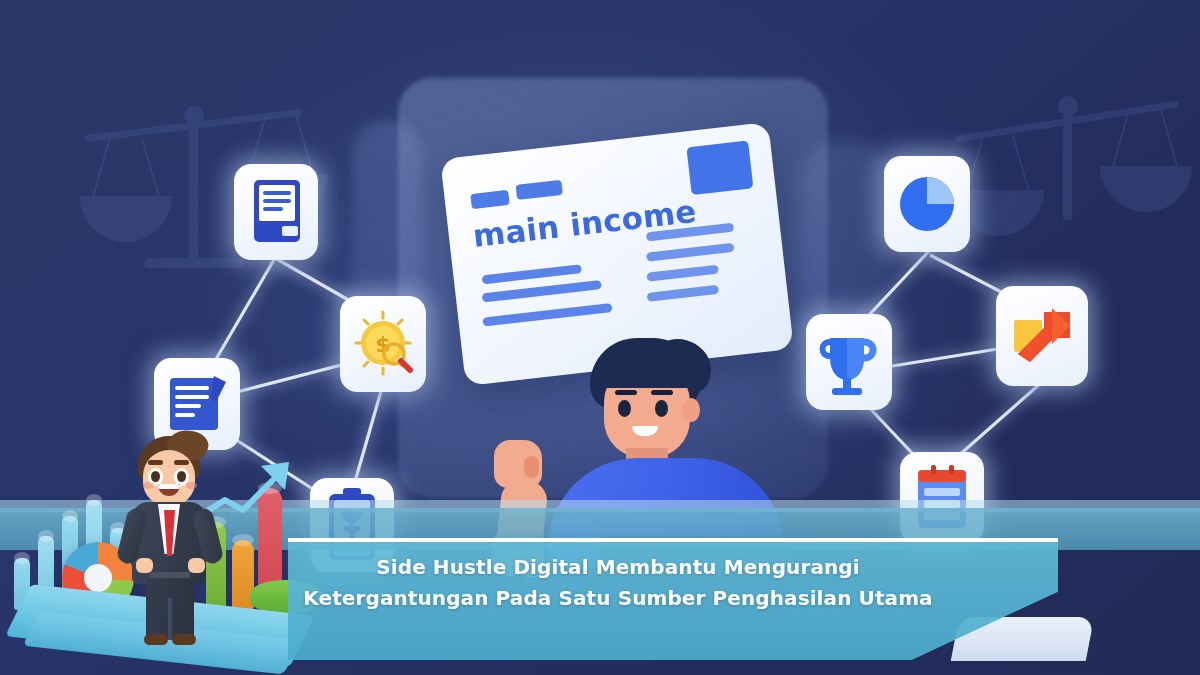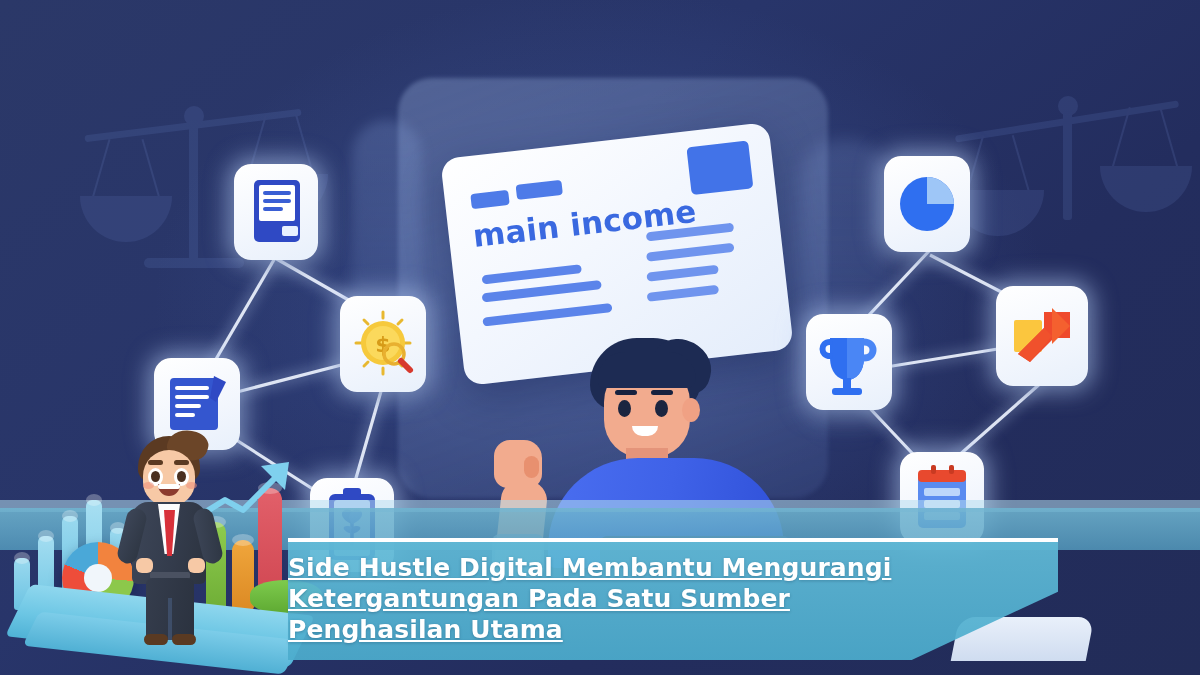--- a/index.html
+++ b/index.html
@@ -267,29 +267,28 @@
 
   
   .banner {
     position: absolute; left: 288px; top: 538px; width: 770px; height: 122px;
     background: linear-gradient(180deg, rgba(96,185,214,0.93) 0%, rgba(76,172,205,0.93) 100%);
     clip-path: polygon(0 0, 100% 0, 100% 44%, 81% 100%, 0 100%);
     border-top: 4px solid #ffffff;
   }
   .banner-title {
     position: absolute; left: 288px; top: 552px; width: 660px;
-    text-align: left;
+    text-align: center;
     color: #ffffff;
     font-family: "DejaVu Sans", sans-serif;
     font-weight: 700;
-    font-size: 25px;
+    font-size: 20px;
     line-height: 31px;
     letter-spacing: .1px;
     text-shadow: 0 1px 3px rgba(20,60,90,0.35);
-    text-decoration: underline;
   }
 </style>
 </head>
 <body>
 
 <div class="stage">
 
   <div class="scale" style="left:78px; top:100px; width:230px; height:190px;">
     <div class="beam" style="left:6px; top:22px; width:218px; transform:rotate(-7deg);"></div>
     <div class="knob" style="left:106px; top:6px;"></div>

